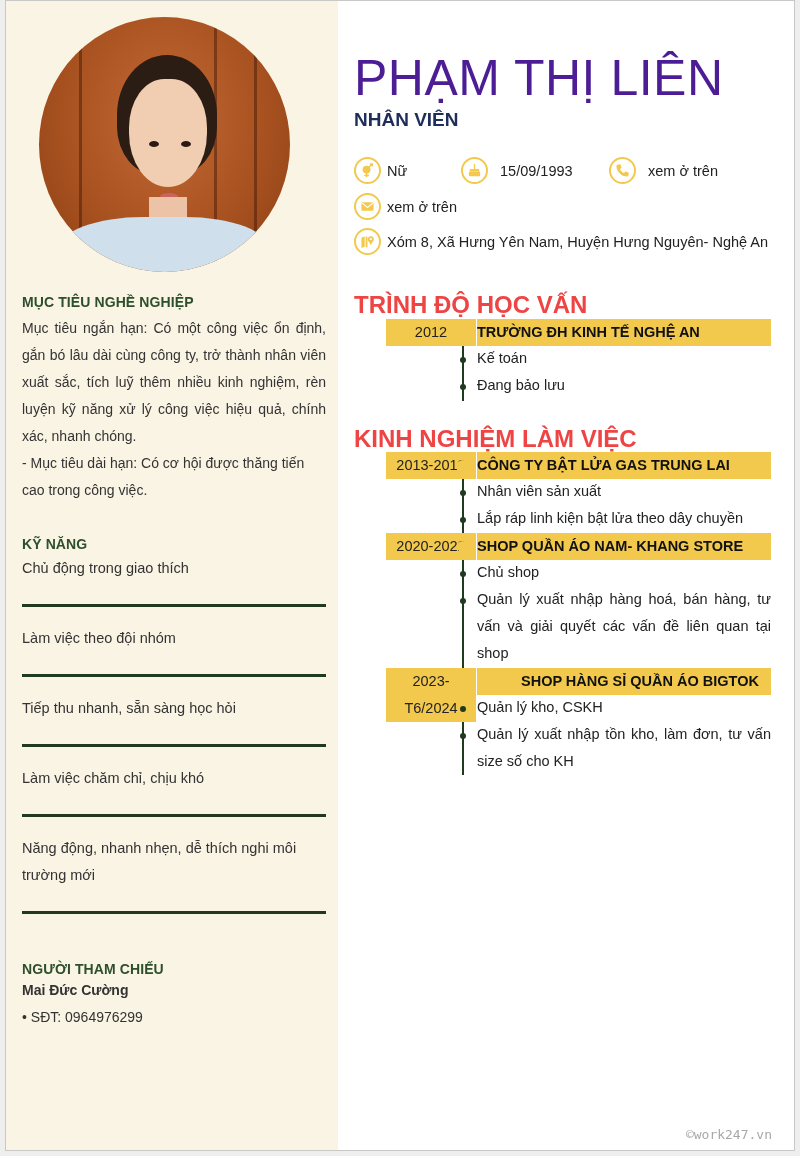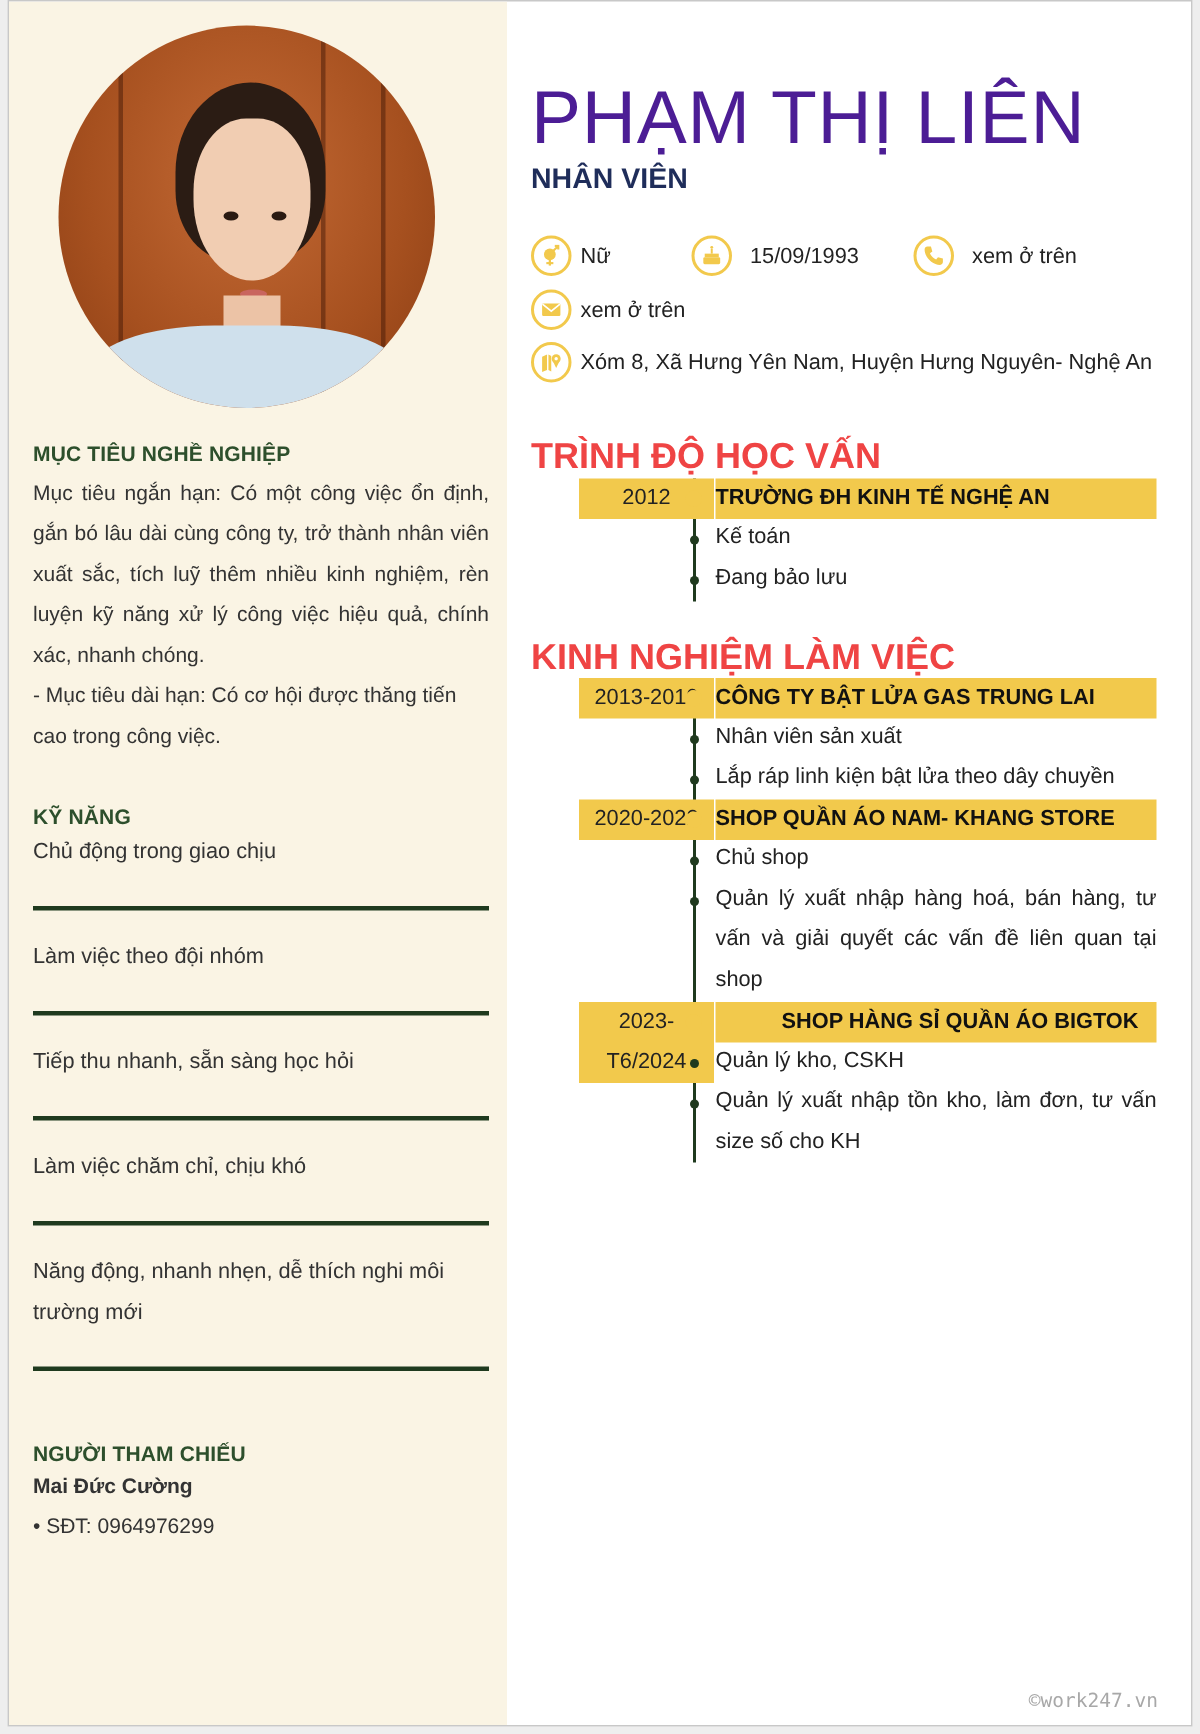--- a/index.html
+++ b/index.html
@@ -81,21 +81,21 @@
 
     <div class="l-section" style="top:293px;">
       <div class="l-title">MỤC TIÊU NGHỀ NGHIỆP</div>
       <div class="l-text" style="margin-top:5px;">Mục tiêu ngắn hạn: Có một công việc ổn định, gắn bó lâu dài cùng công ty, trở thành nhân viên xuất sắc, tích luỹ thêm nhiều kinh nghiệm, rèn luyện kỹ năng xử lý công việc hiệu quả, chính xác, nhanh chóng.</div>
       <div class="l-text" style="text-align:left;">- Mục tiêu dài hạn: Có cơ hội được thăng tiến cao trong công việc.</div>
     </div>
 
     <div class="l-section" style="top:535px;">
       <div class="l-title">KỸ NĂNG</div>
       <div style="margin-top:3px;">
-        <div class="skill">Chủ động trong giao chịu</div>
+        <div class="skill">Chủ động trong giao thích</div>
         <div class="skill-line"></div>
         <div class="skill">Làm việc theo đội nhóm</div>
         <div class="skill-line"></div>
         <div class="skill">Tiếp thu nhanh, sẵn sàng học hỏi</div>
         <div class="skill-line"></div>
         <div class="skill">Làm việc chăm chỉ, chịu khó</div>
         <div class="skill-line"></div>
         <div class="skill" style="width:290px;">Năng động, nhanh nhẹn, dễ thích nghi môi trường mới</div>
         <div class="skill-line"></div>
       </div>

